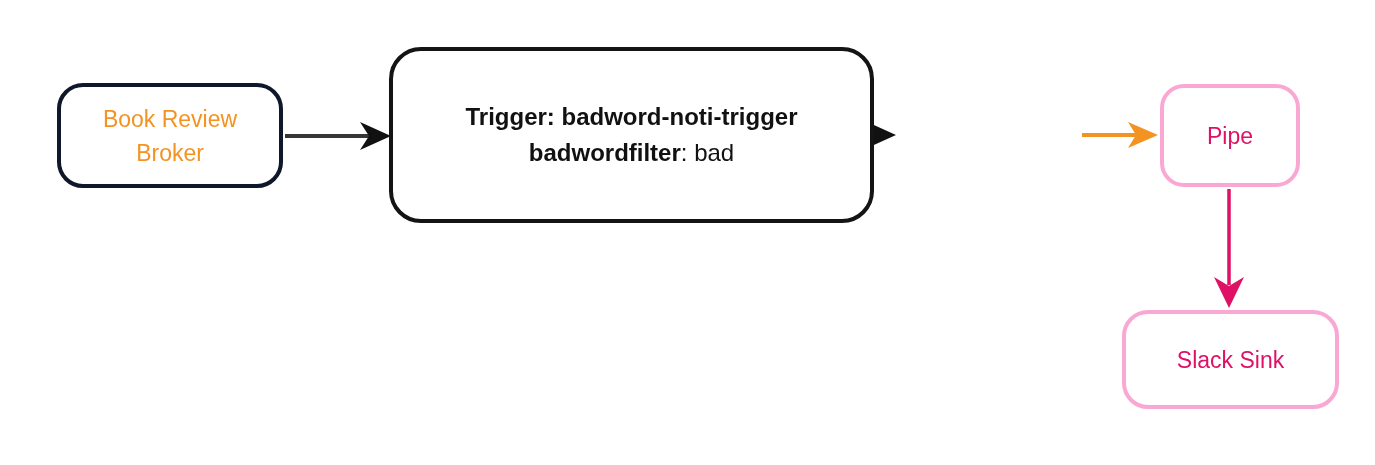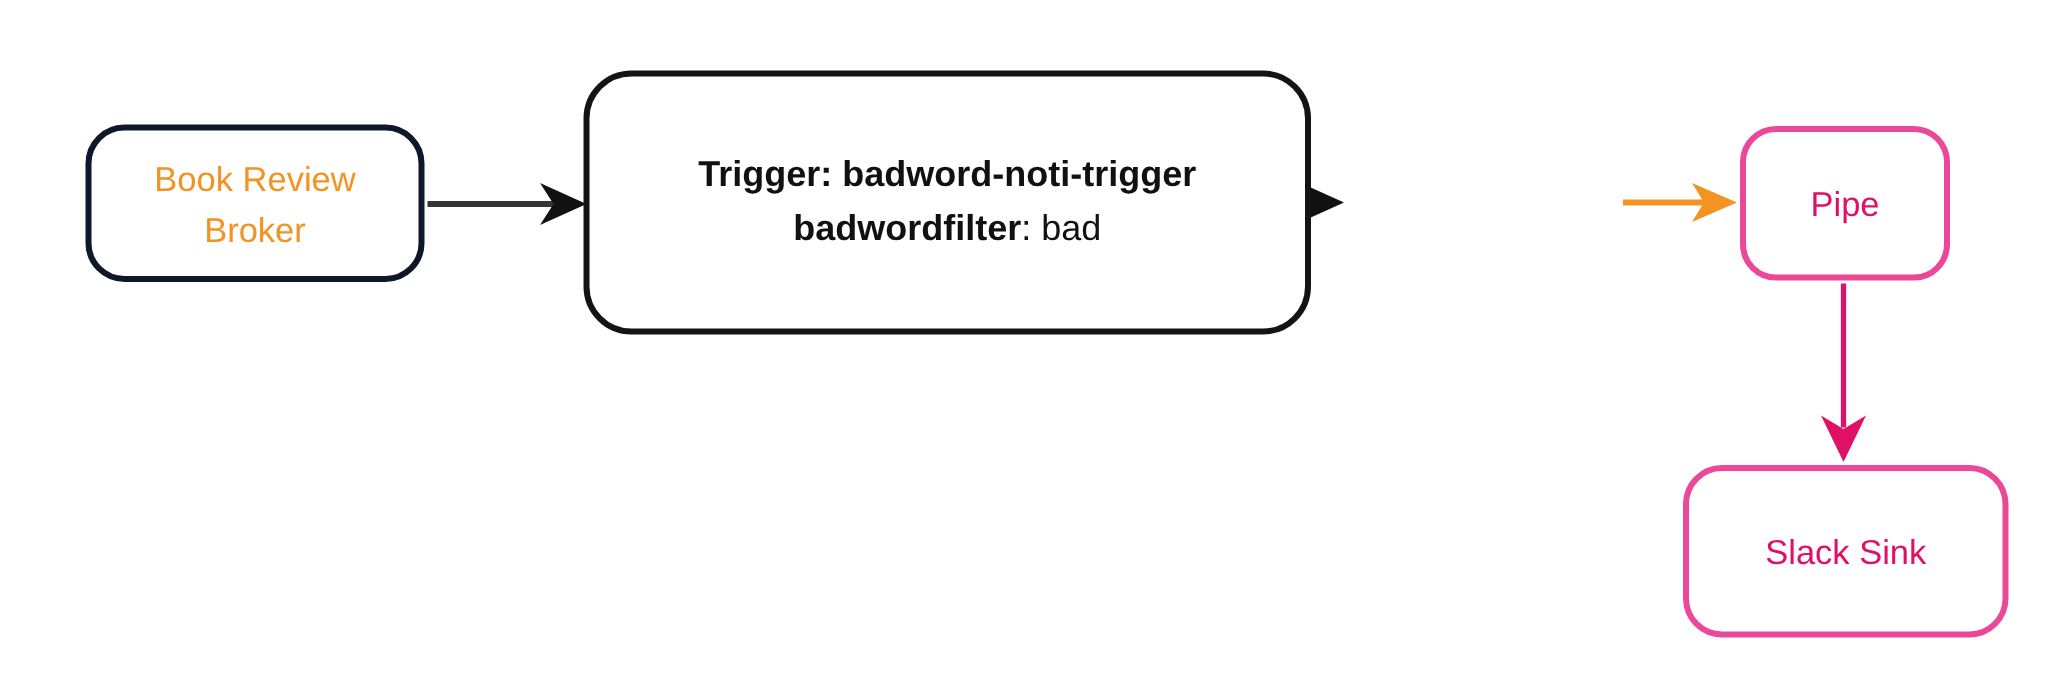--- a/index.html
+++ b/index.html
@@ -23,21 +23,21 @@
     align-items: center;
     justify-content: center;
     text-align: center;
     background: #ffffff;
   }
   .node-orange {
     border: 4px solid #0f172a;
     color: #F39322;
   }
   .node-pink {
-    border: 4px solid #ec4899;
+    border: 4px solid #f9a8d4;
     color: #DF1166;
   }
   .node-black {
     border: 4px solid #141414;
     color: #111111;
   }
   .node-book-review {
     left: 57px; top: 83px;
     width: 226px; height: 105px;
     border-radius: 26px;
@@ -60,21 +60,21 @@
   }
   .node-pipe {
     left: 1160px; top: 84px;
     width: 140px; height: 103px;
     border-radius: 24px;
     font-size: 23px;
     line-height: 30px;
   }
   .node-slack-sink {
     left: 1122px; top: 310px;
-    width: 217px; height: 115px;
+    width: 217px; height: 99px;
     border-radius: 26px;
     font-size: 23px;
     line-height: 30px;
   }
   .trigger-line b { font-weight: 700; }
   .edges {
     position: absolute;
     left: 0; top: 0;
     width: 1375px;
     height: 465px;

